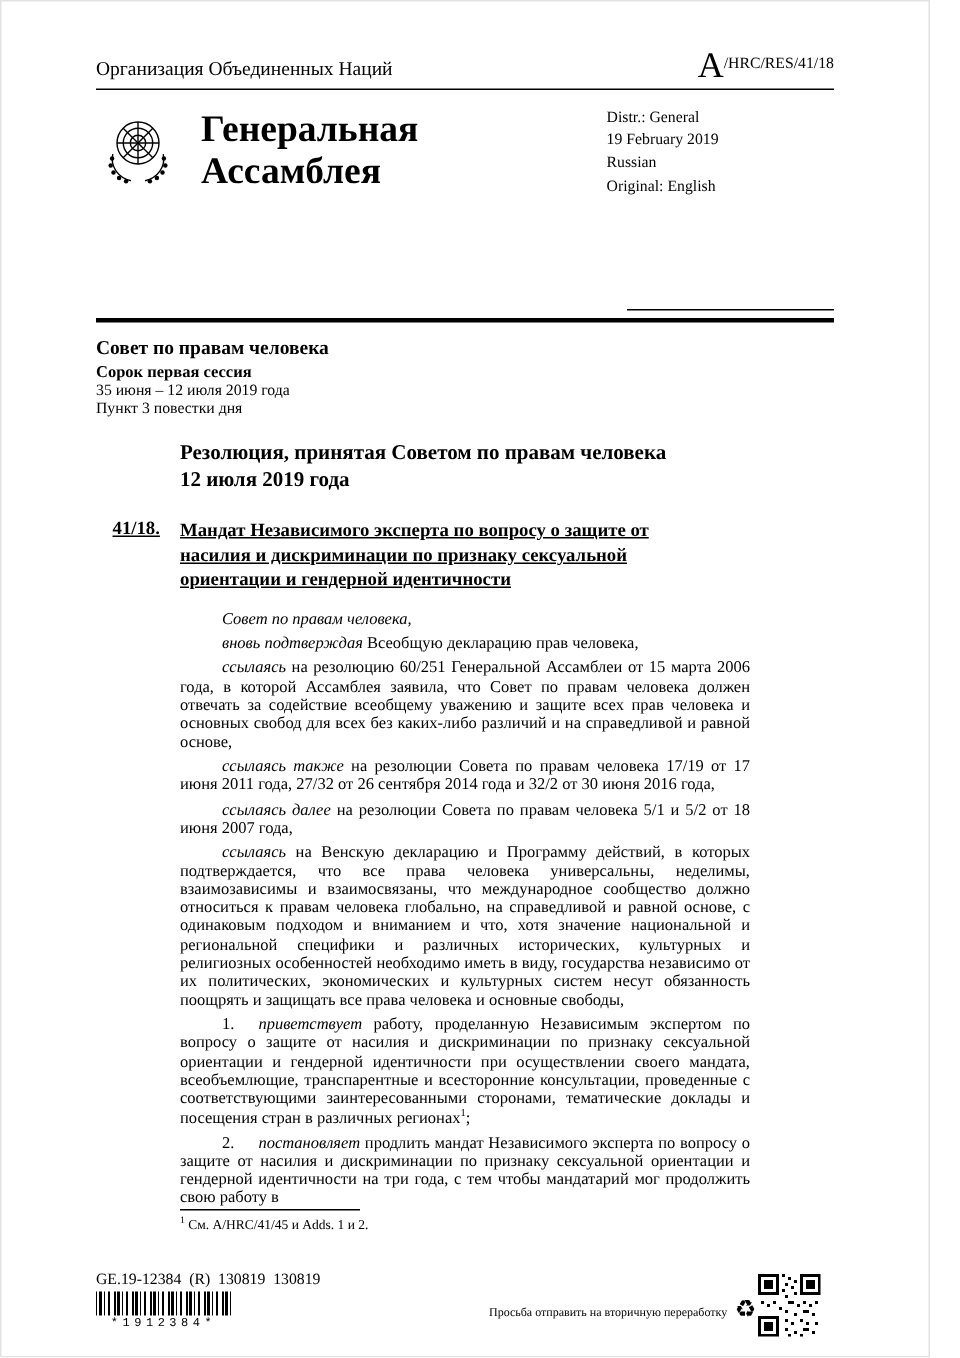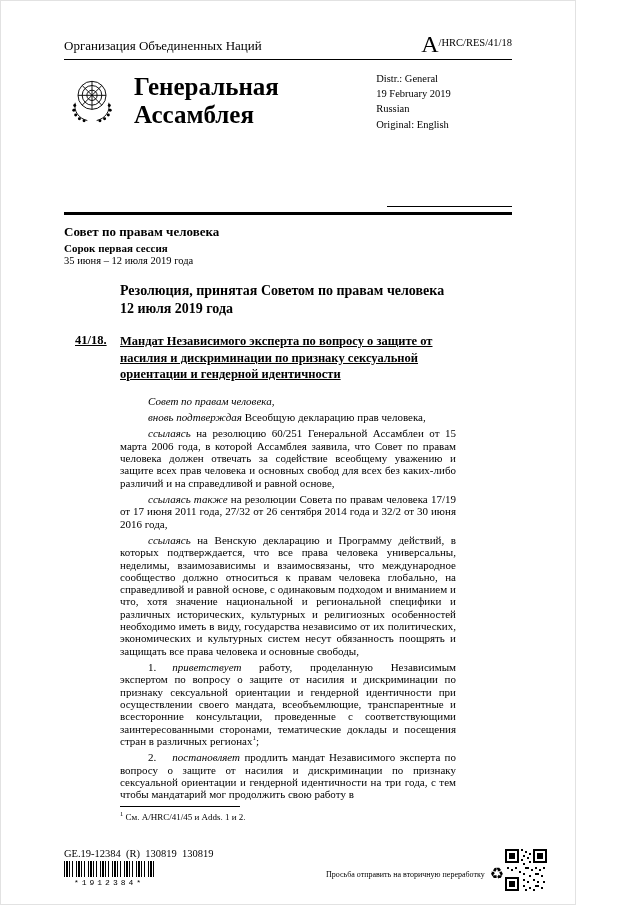--- a/index.html
+++ b/index.html
@@ -1,18 +1,18 @@
 <!DOCTYPE html>
 <html><head>
 <meta charset="utf-8">
 <style>
   * { margin:0; padding:0; box-sizing:border-box; }
   html,body { background:#fff; }
   .page {
-    width:576px; height:905px; position:relative; background:#fff;
+    width:620px; height:905px; position:relative; background:#fff;
     font-family:"Liberation Serif","DejaVu Serif",serif; color:#000;
     padding:34px 64px 0; overflow:hidden;
     box-shadow: inset 0 0 0 1px #e2e2e2;
   }
   .top-row { display:flex; justify-content:space-between; align-items:flex-end; }
   .org-name { font-size:13px; }
   .doc-symbol { display:flex; align-items:flex-start; }
   .symbol-big { font-size:24px; line-height:20px; }
   .symbol-rest { font-size:10.5px; padding-top:3px; }
   .rule-thin { border-top:1px solid #000; margin-top:5px; }
@@ -111,37 +111,39 @@
 
   <div class="sep">
     <div class="sep-thin"></div>
     <div class="sep-thick"></div>
   </div>
 
   <div class="session">
     <div class="session-council">Совет по правам человека</div>
     <div class="session-name">Сорок первая сессия</div>
     <div class="session-dates">35 июня – 12 июля 2019 года</div>
+    <div class="session-agenda">Пункт 3 повестки дня</div>
   </div>
 
   <div class="res-heading">
     <div>Резолюция, принятая Советом по правам человека</div>
     <div>12 июля 2019 года</div>
   </div>
 
   <div class="res-line">
     <div class="res-num">41/18.</div>
     <div class="res-subject">Мандат Независимого эксперта по вопросу о защите от насилия и дискриминации по признаку сексуальной ориентации и гендерной идентичности</div>
   </div>
 
   <div class="body-text">
     <p class="para"><span class="lead">Совет по правам человека,</span><span></span></p>
     <p class="para"><span class="lead">вновь подтверждая</span><span> Всеобщую декларацию прав человека,</span></p>
     <p class="para"><span class="lead">ссылаясь</span><span> на резолюцию 60/251 Генеральной Ассамблеи от 15 марта 2006 года, в которой Ассамблея заявила, что Совет по правам человека должен отвечать за содействие всеобщему уважению и защите всех прав человека и основных свобод для всех без каких-либо различий и на справедливой и равной основе,</span></p>
     <p class="para"><span class="lead">ссылаясь также</span><span> на резолюции Совета по правам человека 17/19 от 17 июня 2011 года, 27/32 от 26 сентября 2014 года и 32/2 от 30 июня 2016 года,</span></p>
+    <p class="para"><span class="lead">ссылаясь далее</span><span> на резолюции Совета по правам человека 5/1 и 5/2 от 18 июня 2007 года,</span></p>
     <p class="para"><span class="lead">ссылаясь</span><span> на Венскую декларацию и Программу действий, в которых подтверждается, что все права человека универсальны, неделимы, взаимозависимы и взаимосвязаны, что международное сообщество должно относиться к правам человека глобально, на справедливой и равной основе, с одинаковым подходом и вниманием и что, хотя значение национальной и региональной специфики и различных исторических, культурных и религиозных особенностей необходимо иметь в виду, государства независимо от их политических, экономических и культурных систем несут обязанность поощрять и защищать все права человека и основные свободы,</span></p>
     <p class="para"><span class="pnum">1.</span><span class="lead">приветствует</span><span> работу, проделанную Независимым экспертом по вопросу о защите от насилия и дискриминации по признаку сексуальной ориентации и гендерной идентичности при осуществлении своего мандата, всеобъемлющие, транспарентные и всесторонние консультации, проведенные с соответствующими заинтересованными сторонами, тематические доклады и посещения стран в различных регионах</span><sup>1</sup><span>;</span></p>
     <p class="para"><span class="pnum">2.</span><span class="lead">постановляет</span><span> продлить мандат Независимого эксперта по вопросу о защите от насилия и дискриминации по признаку сексуальной ориентации и гендерной идентичности на три года, с тем чтобы мандатарий мог продолжить свою работу в</span></p>
   </div>
 
   <div class="footnote">
     <div class="fn-rule"></div>
     <div class="fn-text"><sup>1</sup><span> См. A/HRC/41/45 и Adds. 1 и 2.</span></div>
   </div>
 

